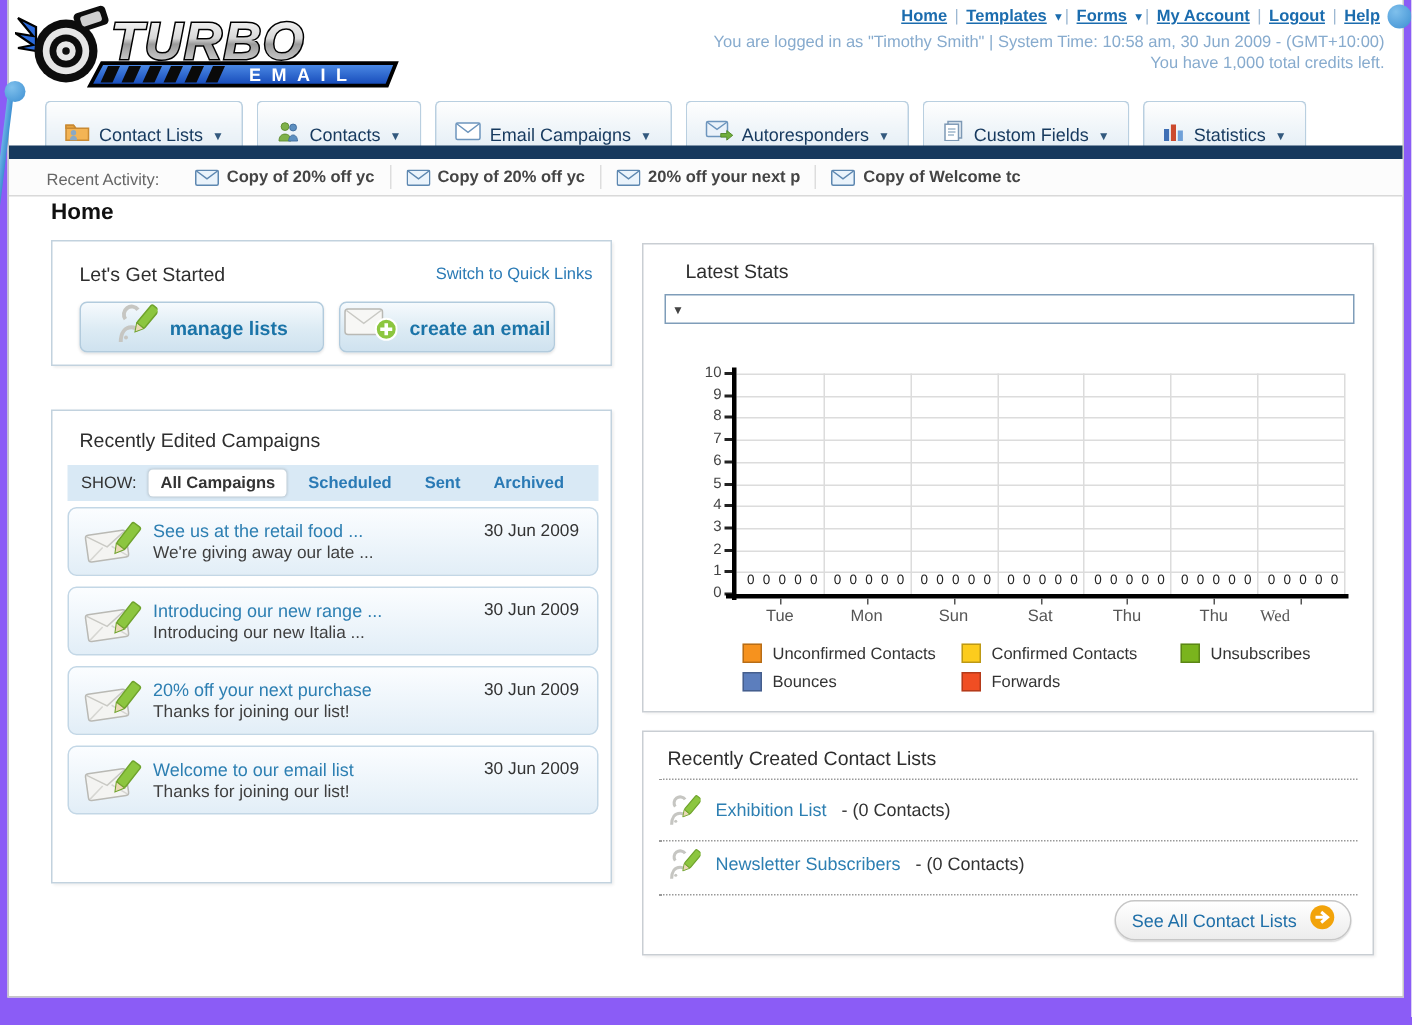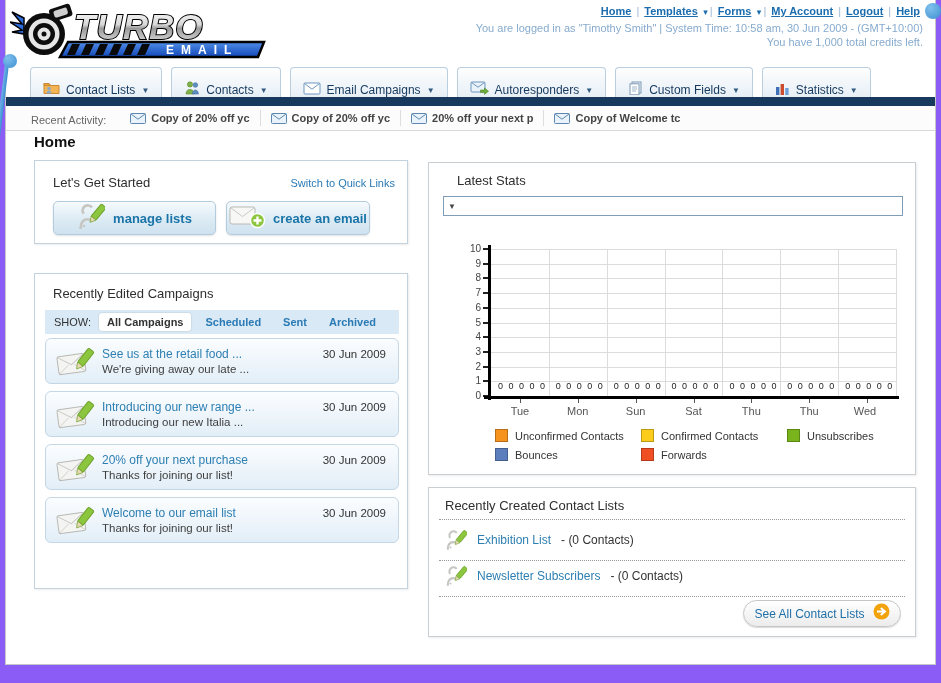--- a/index.html
+++ b/index.html
@@ -459,21 +459,21 @@
           <span class="zero" style="left: 389.786px; top: 218px;">0</span>
           <span class="zero" style="left: 400.286px; top: 218px;">0</span>
           <div class="day-tick" style="left: 380.214px; top: 236px;"></div>
           <div class="day-lb" style="left: 358.214px; top: 242px;">Thu</div>
           <span class="zero" style="left: 416.143px; top: 218px;">0</span>
           <span class="zero" style="left: 426.643px; top: 218px;">0</span>
           <span class="zero" style="left: 437.143px; top: 218px;">0</span>
           <span class="zero" style="left: 447.643px; top: 218px;">0</span>
           <span class="zero" style="left: 458.143px; top: 218px;">0</span>
           <div class="day-tick" style="left: 438.071px; top: 236px;"></div>
-          <div class="day-lb" style="left: 414px; top: 242px;">Wed</div>
+          <div class="day-lb" style="left: 399px; top: 242px; font-family: Liberation Serif, serif;">Wed</div>
           <div class="lg-item" style="left: 66px; top: 266px;">
             <span class="lg-sq" style="background: rgb(246, 146, 30);"></span>
             <span class="lg-lb">Unconfirmed Contacts</span>
           </div>
           <div class="lg-item" style="left: 212px; top: 266px;">
             <span class="lg-sq" style="background: rgb(252, 204, 29);"></span>
             <span class="lg-lb">Confirmed Contacts</span>
           </div>
           <div class="lg-item" style="left: 358px; top: 266px;">
             <span class="lg-sq" style="background: rgb(122, 180, 29);"></span>

